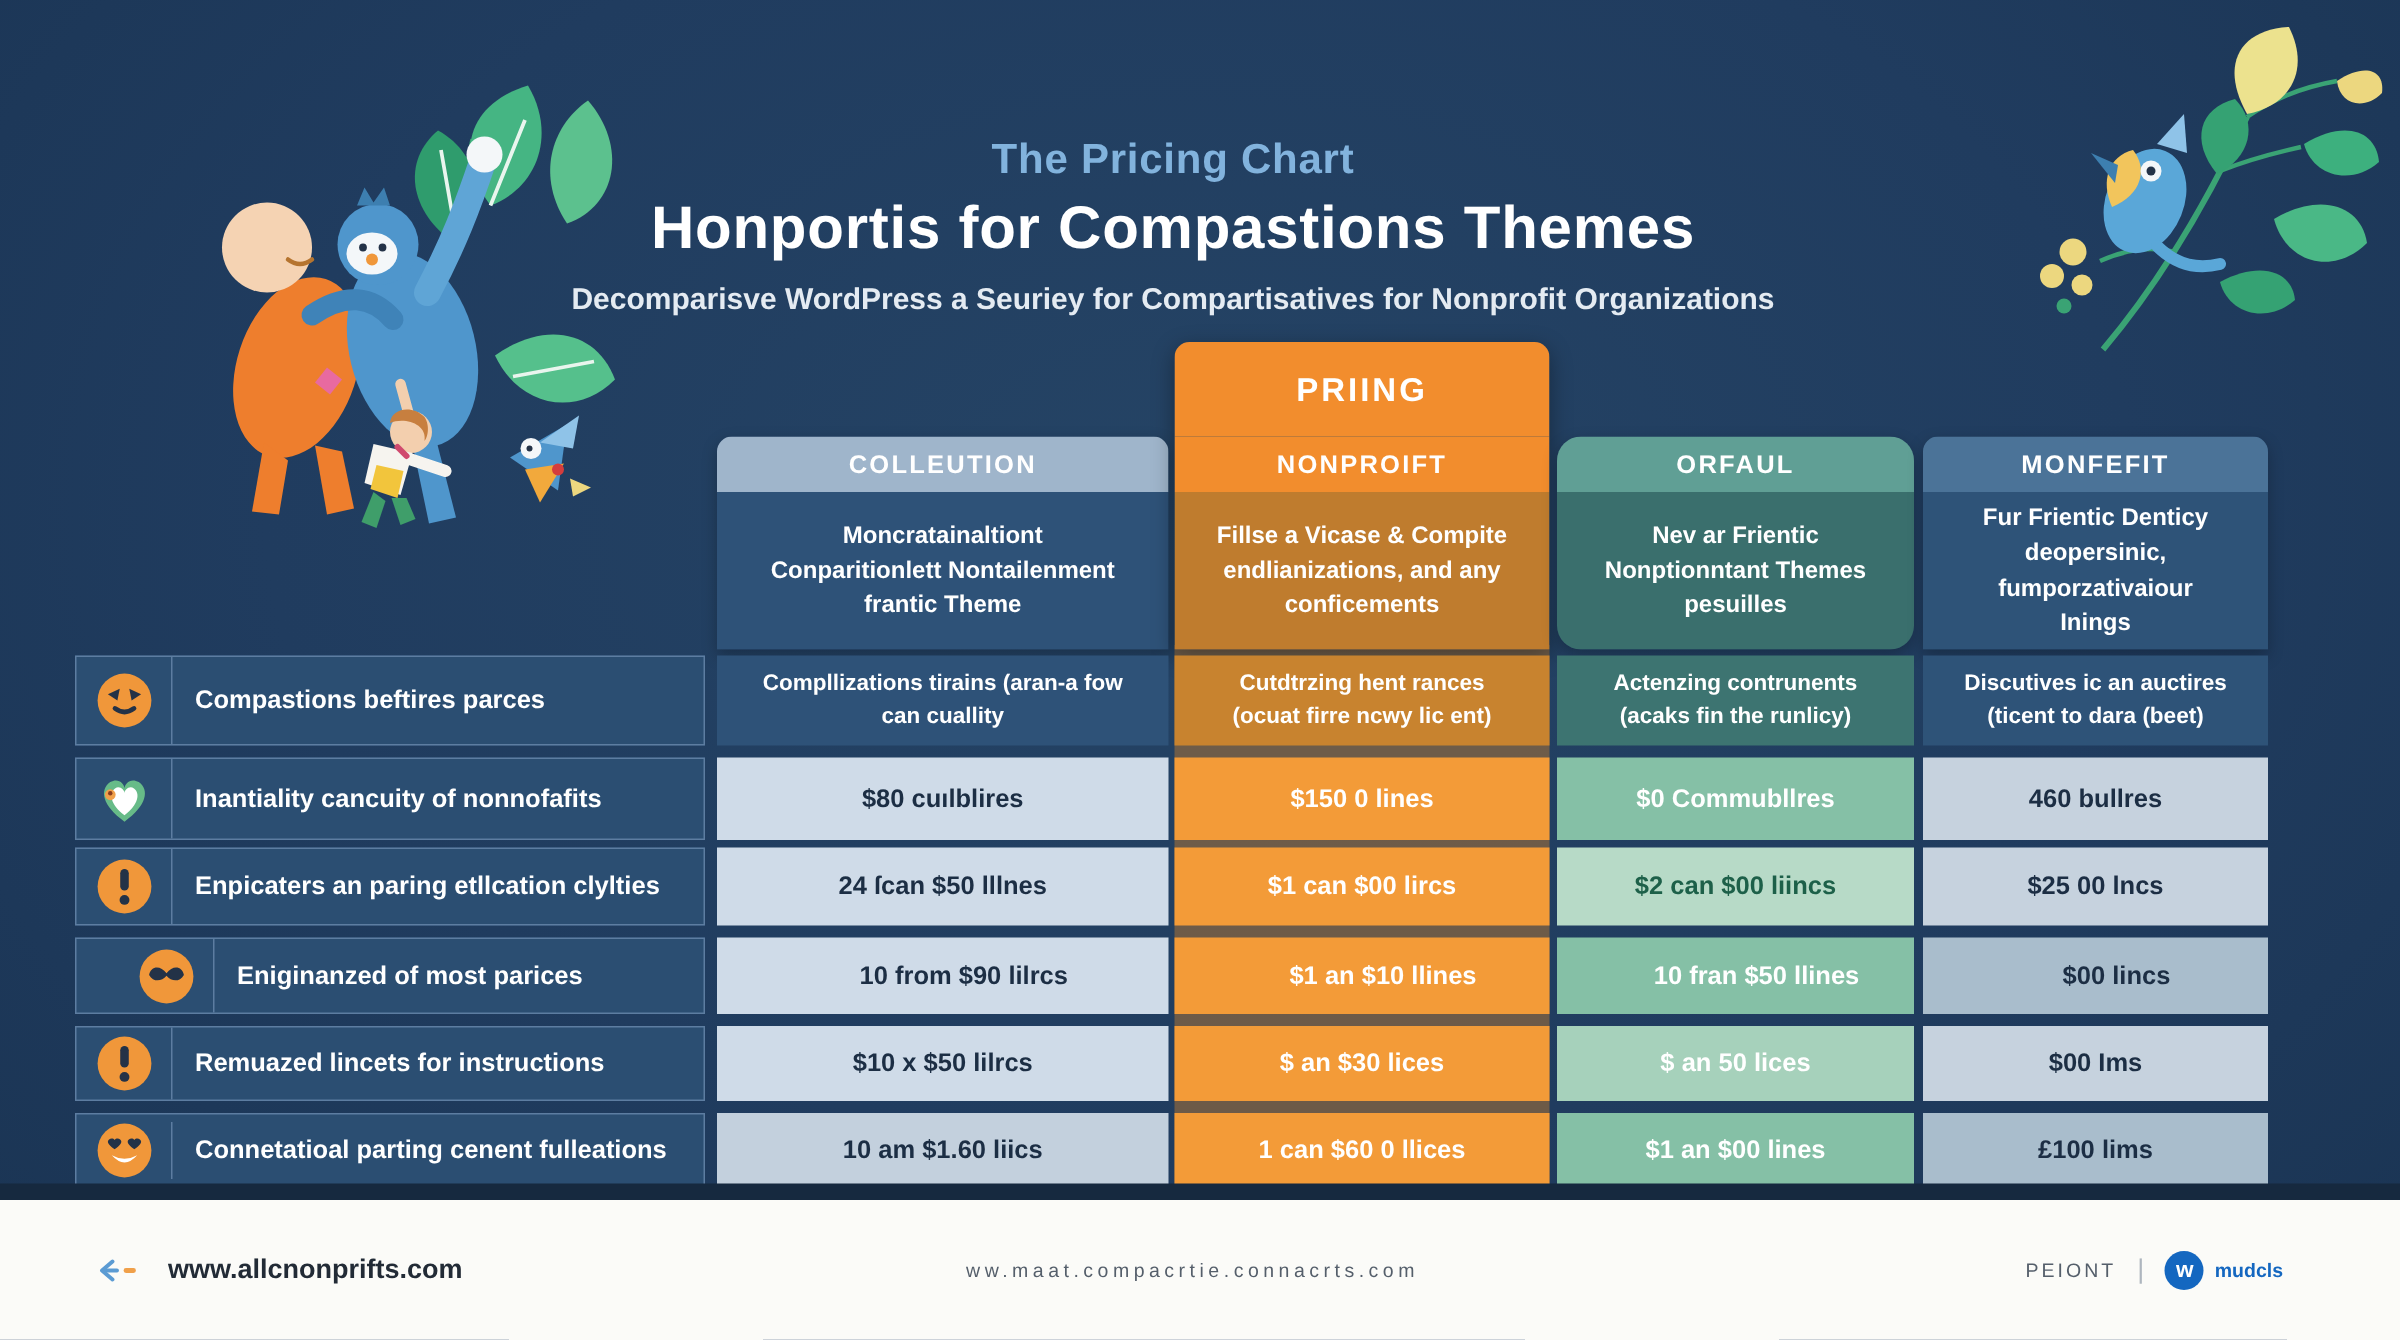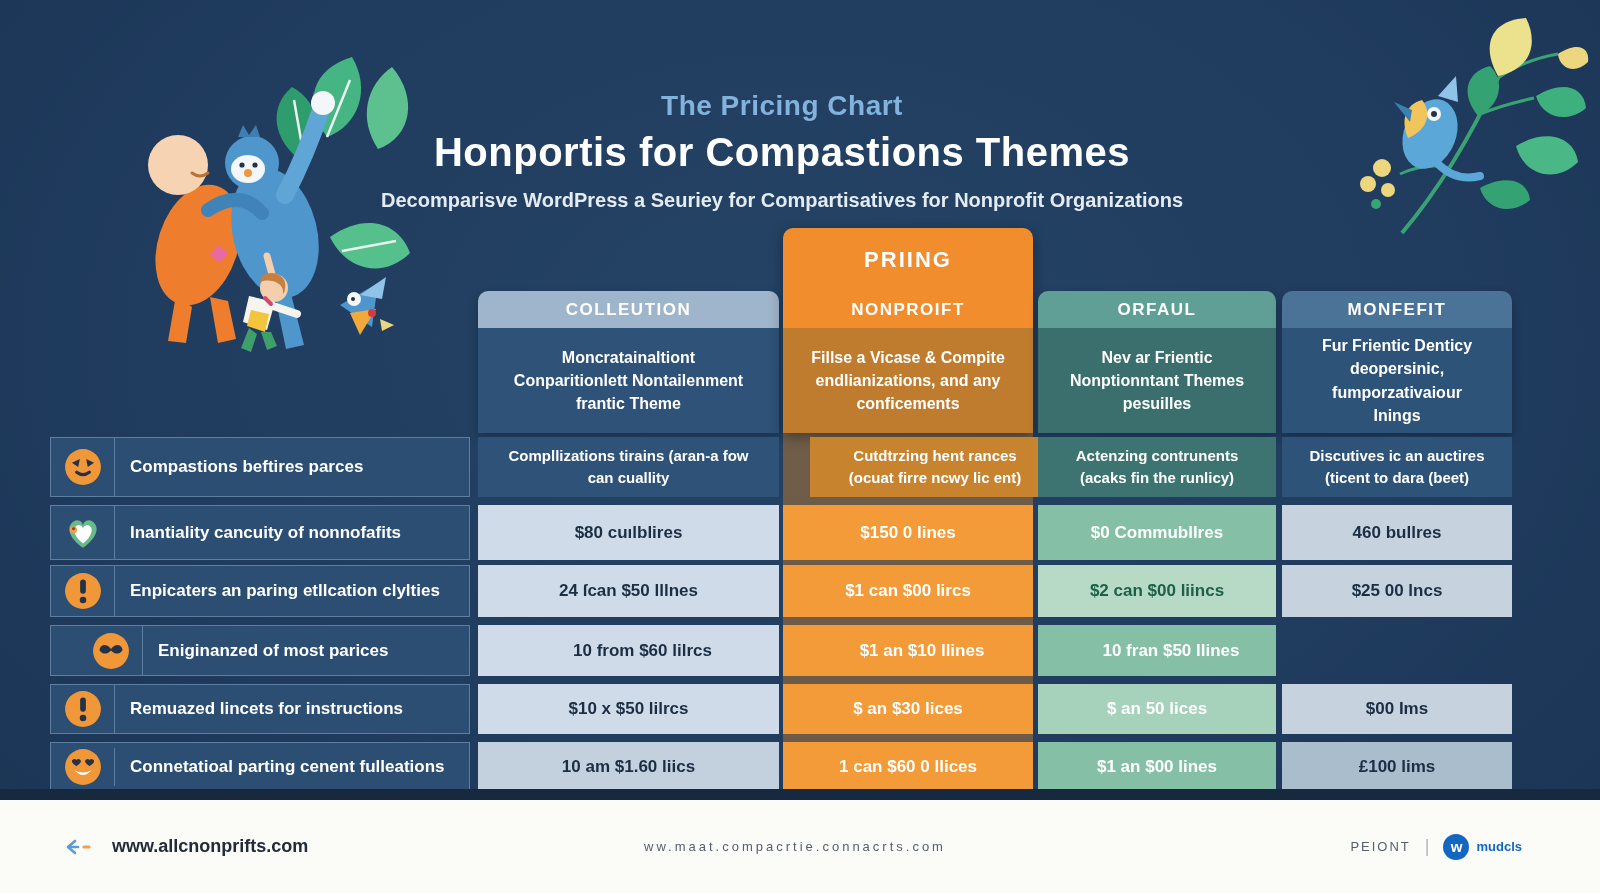--- a/index.html
+++ b/index.html
@@ -14,21 +14,21 @@
   
   .titles { position:absolute; left:0; top:54px; width:1564px; text-align:center; }
   .eyebrow { color:#82b3dd; font-size:28px; font-weight:bold; letter-spacing:.5px;margin-top:36px; }
   .main-title { color:#ffffff; font-size:40px; font-weight:bold; margin-top:8px; letter-spacing:.5px; }
   .subtitle { color:#e4ebf2; font-size:20px; font-weight:bold; margin-top:14px; }
 
   
   .card { position:absolute; border-radius:10px 10px 0 0; overflow:hidden; }
   .card1 { left:478px; top:291px; width:301px; height:142px; box-shadow:0 4px 10px rgba(0,0,0,.25); }
   .card2 { left:783px; top:228px; width:250px; height:205px; box-shadow:0 4px 14px rgba(0,0,0,.35); }
-  .card3 { left:1038px; top:291px; width:238px; height:142px; box-shadow:0 4px 10px rgba(0,0,0,.25); }
+  .card3 { left:1038px; top:291px; width:238px; height:142px; box-shadow:0 4px 10px rgba(0,0,0,.25);border-radius:16px; }
   .card4 { left:1282px; top:291px; width:230px; height:142px; box-shadow:0 4px 10px rgba(0,0,0,.25); }
   .col-header { height:37px; display:flex; align-items:center; justify-content:center;
     color:#fff; font-weight:bold; font-size:17px; letter-spacing:1.5px; }
   .badge-area { height:63px; display:flex; align-items:center; justify-content:center;
     color:#fff; font-weight:bold; font-size:22px; letter-spacing:2px; }
   .col-band { height:105px; display:flex; align-items:center; justify-content:center; text-align:center;
     color:#fff; font-weight:bold; font-size:16px; line-height:1.45; padding:0 26px; }
   .h-c1 { background:#9fb5cb; }  .b-c1 { background:#2e5278; }
   .h-c2 { background:#f28d2d;text-align:right; }  .b-c2 { background:#bf7c2e; }
   .h-c3 { background:#609f95; }  .b-c3 { background:#3a6f6d; }
@@ -44,21 +44,21 @@
   .ry1 { top:505px; height:55px; }
   .ry2 { top:565px; height:52px; }
   .ry3 { top:625px; height:51px;padding-left:28px; }
   .ry4 { top:684px; height:50px; }
   .ry5 { top:742px; height:50px;align-items:center; }
 
   .cell { position:absolute; display:flex; align-items:center; justify-content:center;
     text-align:center; font-weight:bold; font-size:17px; }
   .cell.desc { font-size:15px; line-height:1.45; padding:0 20px; color:#fff; }
   .bg-c1d { background:#2e5278; }
-  .bg-c2d { background:#c8832f;margin-left:27px; }
+  .bg-c2d { background:#c8832f; }
   .bg-c3d { background:#3d7471; }
   .bg-c4d { background:#2e5378; }
   .bg-light   { background:#cfdbe8; color:#1c2e44; }
   .bg-light2  { background:#c3d0dd; color:#1c2e44; }
   .bg-orange  { background:#f39b38; color:#ffffff; }
   .bg-green-m { background:#85c0a6; color:#ffffff; }
   .bg-green-l { background:#b7dac7; color:#1d6049; }
   .bg-green-p { background:#a6d1bb; color:#ffffff; }
   .bg-gray-l  { background:#c6d2de; color:#1c2e44; }
   .bg-gray-m  { background:#a9bdcc; color:#1c2e44; }
@@ -259,23 +259,24 @@
   <div class="cell cx1 ry1 bg-light">$80 cuılblires</div>
   <div class="cell cx2 ry1 bg-orange">$150 0 lines</div>
   <div class="cell cx3 ry1 bg-green-m">$0 Commubllres</div>
   <div class="cell cx4 ry1 bg-gray-l">460 bullres</div>
 
   <div class="cell cx1 ry2 bg-light">24 ſcan $50 lllnes</div>
   <div class="cell cx2 ry2 bg-orange">$1 can $00 lircs</div>
   <div class="cell cx3 ry2 bg-green-l">$2 can $00 liincs</div>
   <div class="cell cx4 ry2 bg-gray-l">$25 00 lncs</div>
 
-  <div class="cell cx1 ry3 bg-light">10 from $60 lilrcs</div>
+  <div class="cell cx1 ry3 bg-light">10 from $90 lilrcs</div>
   <div class="cell cx2 ry3 bg-orange">$1 an $10 llines</div>
   <div class="cell cx3 ry3 bg-green-m">10 fran $50 llines</div>
+  <div class="cell cx4 ry3 bg-gray-m">$00 lincs</div>
 
   <div class="cell cx1 ry4 bg-light">$10 x $50 lilrcs</div>
   <div class="cell cx2 ry4 bg-orange">$ an $30 lices</div>
   <div class="cell cx3 ry4 bg-green-p">$ an 50 lices</div>
   <div class="cell cx4 ry4 bg-gray-l">$00 Ims</div>
 
   <div class="cell cx1 ry5 bg-light2">10 am $1.60 liics</div>
   <div class="cell cx2 ry5 bg-orange">1 can $60 0 llices</div>
   <div class="cell cx3 ry5 bg-green-m">$1 an $00 lines</div>
   <div class="cell cx4 ry5 bg-gray-m">£100 lims</div>

